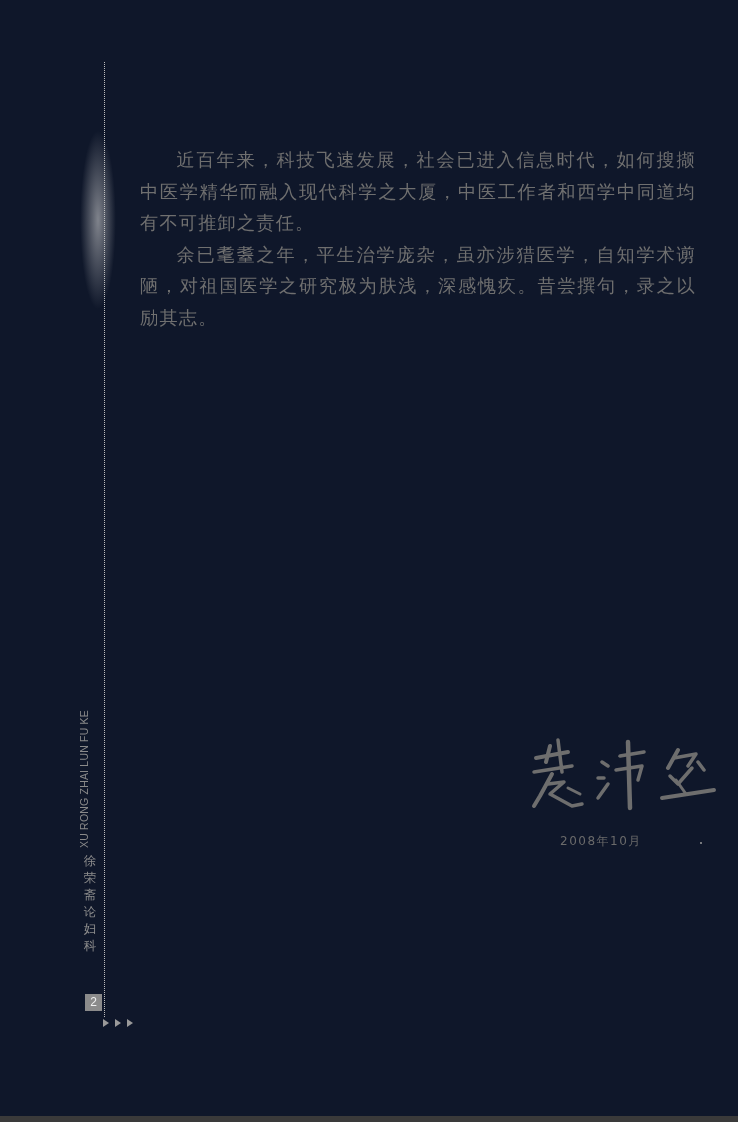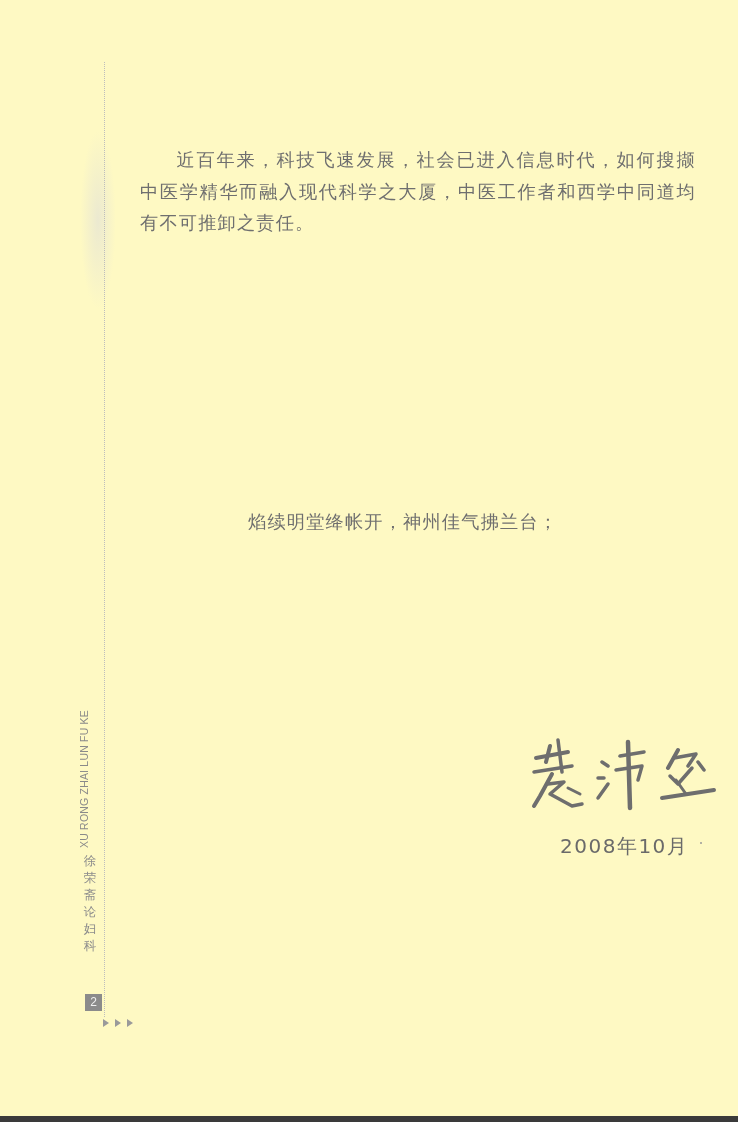--- a/index.html
+++ b/index.html
@@ -13,21 +13,21 @@
       position: relative;
       overflow: hidden;
       font-family: "DejaVu Sans", sans-serif;
       color: #6e6e6e;
     }
     .page {
       position: absolute;
       left: 0; top: 0;
       width: 738px;
       height: 1116px;
-      background: #fef9c3;
+      background: #0f172a;
     }
     .margin-rule {
       position: absolute;
       left: 104px;
       top: 62px;
       width: 0;
       height: 955px;
       border-left: 1px dotted #bdbdbd;
     }
     .smudge {
@@ -67,21 +67,21 @@
       position: absolute;
       left: 528px;
       top: 732px;
       width: 190px;
       height: 80px;
     }
     .date {
       position: absolute;
       left: 560px;
       top: 833px;
-      font-size: 20px;
+      font-size: 12px;
       letter-spacing: 1.5px;
       color: #6a6a6a;
     }
     .dot {
       position: absolute;
       left: 700px;
       top: 842px;
       width: 2px;
       height: 2px;
       background: #9a9a9a;
@@ -147,24 +147,24 @@
   </style>
 </head>
 <body>
 
 <div class="page">
   <div class="smudge"></div>
   <div class="margin-rule"></div>
 
   <div class="body-text">
     <p>近百年来，科技飞速发展，社会已进入信息时代，如何搜撷中医学精华而融入现代科学之大厦，中医工作者和西学中同道均有不可推卸之责任。</p>
+    <p>余已耄耋之年，平生治学庞杂，虽亦涉猎医学，自知学术谫陋，对祖国医学之研究极为肤浅，深感愧疚。昔尝撰句，录之以励其志。</p>
   </div>
 
   <div class="poem">
-    <div>焰续明堂绛帐开，神州佳气拂兰台；</div>
   </div>
 
   <svg class="signature" viewBox="0 0 190 80" aria-label="signature">
     <title>裘沛然</title>
     <g fill="none" stroke="#6e6e6e" stroke-linecap="round" stroke-linejoin="round">
 
       <path d="M22 14 L18 30" stroke-width="4"></path>
       <path d="M8 26 L40 20" stroke-width="4"></path>
       <path d="M30 8 L34 40" stroke-width="3.5"></path>
       <path d="M6 40 L44 34" stroke-width="3.5"></path>

